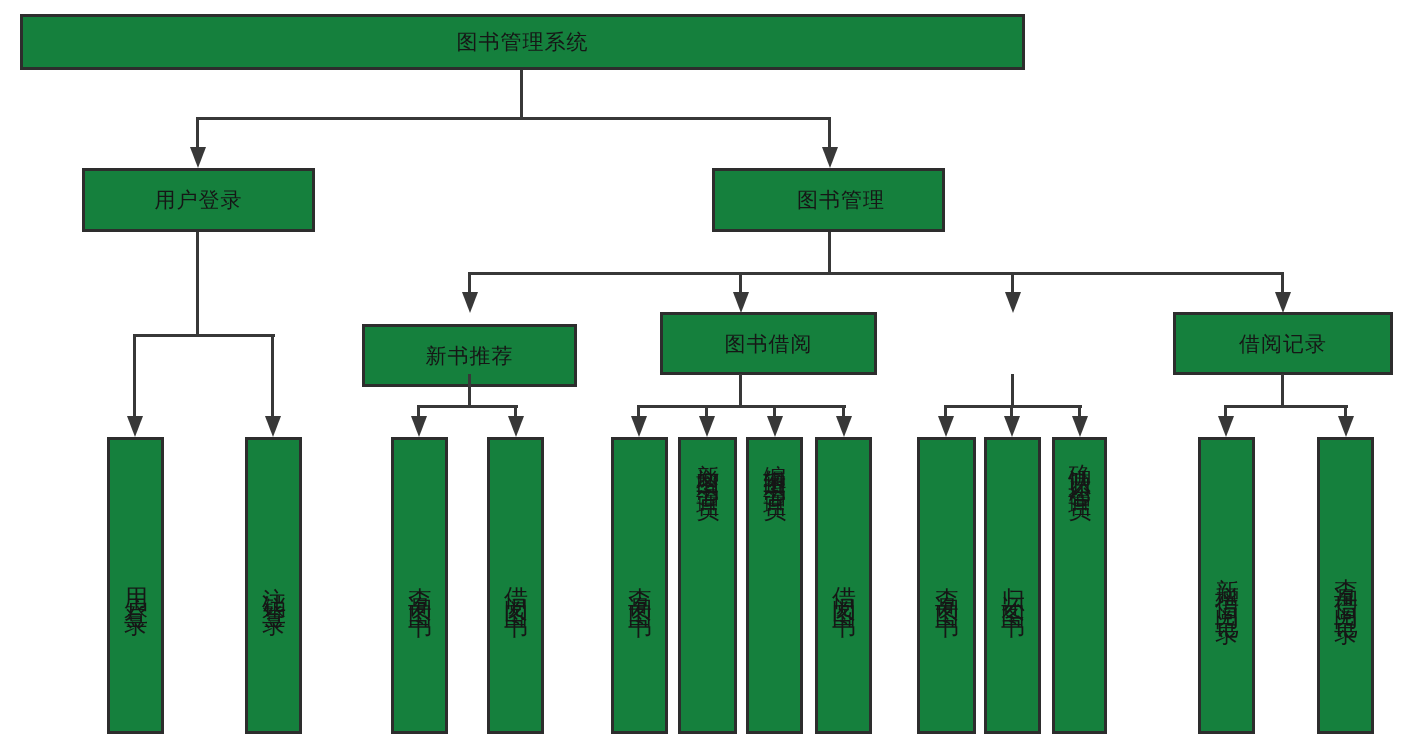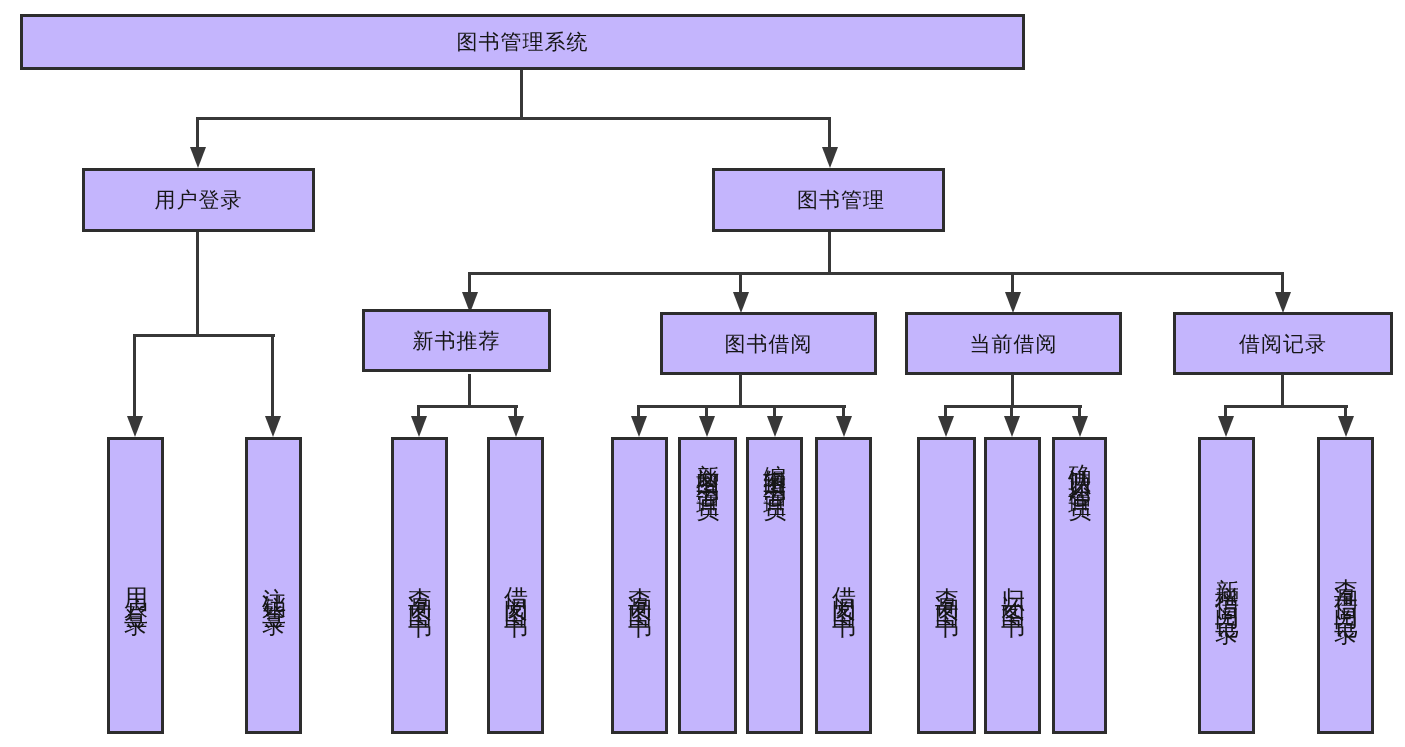--- a/index.html
+++ b/index.html
@@ -6,21 +6,21 @@
   .canvas {
     position: relative;
     width: 1405px;
     height: 747px;
     background: #ffffff;
     font-family: "DejaVu Sans", "Liberation Sans", sans-serif;
     overflow: hidden;
   }
   .box {
     position: absolute;
-    background: #c4b5fd;
+    background: #15803d;
     border: 3px solid #2d2d2d;
     box-sizing: border-box;
     display: flex;
     align-items: center;
     justify-content: center;
     color: #161616;
   }
   .hbox {
     font-size: 21px;
     letter-spacing: 1px;
@@ -89,23 +89,22 @@
   <div class="line" style="left:468px; top:272px; width:816px; height:3px;"></div>
   <div class="line" style="left:468px; top:272px; width:3px; height:22px;"></div>
   <div class="ah" style="left:462px; top:292px;"></div>
   <div class="line" style="left:739px; top:272px; width:3px; height:22px;"></div>
   <div class="ah" style="left:733px; top:292px;"></div>
   <div class="line" style="left:1011px; top:272px; width:3px; height:22px;"></div>
   <div class="ah" style="left:1005px; top:292px;"></div>
   <div class="line" style="left:1281px; top:272px; width:3px; height:22px;"></div>
   <div class="ah" style="left:1275px; top:292px;"></div>
 
-  <div class="box hbox" style="left:362px; top:309px; width:189px; height:63px;font-family:Liberation Serif, serif;">新书推荐</div>
+  <div class="box hbox" style="left:362px; top:324px; width:215px; height:63px;font-family:Liberation Serif, serif;">新书推荐</div>
   <div class="box hbox" style="left:660px; top:312px; width:217px; height:63px;">图书借阅</div>
-  <div class="box hbox" style="left:905px; top:312px; width:217px; height:63px;">当前借阅</div>
   <div class="box hbox" style="left:1173px; top:312px; width:220px; height:63px;">借阅记录</div>
 
   <div class="line" style="left:468px; top:374px; width:3px; height:33px;"></div>
   <div class="line" style="left:417px; top:405px; width:101px; height:3px;"></div>
   <div class="line" style="left:417px; top:405px; width:3px; height:15px;"></div>
   <div class="ah" style="left:411px; top:416px;"></div>
   <div class="line" style="left:514px; top:405px; width:3px; height:15px;"></div>
   <div class="ah" style="left:508px; top:416px;"></div>
 
   <div class="line" style="left:739px; top:374px; width:3px; height:33px;"></div>

